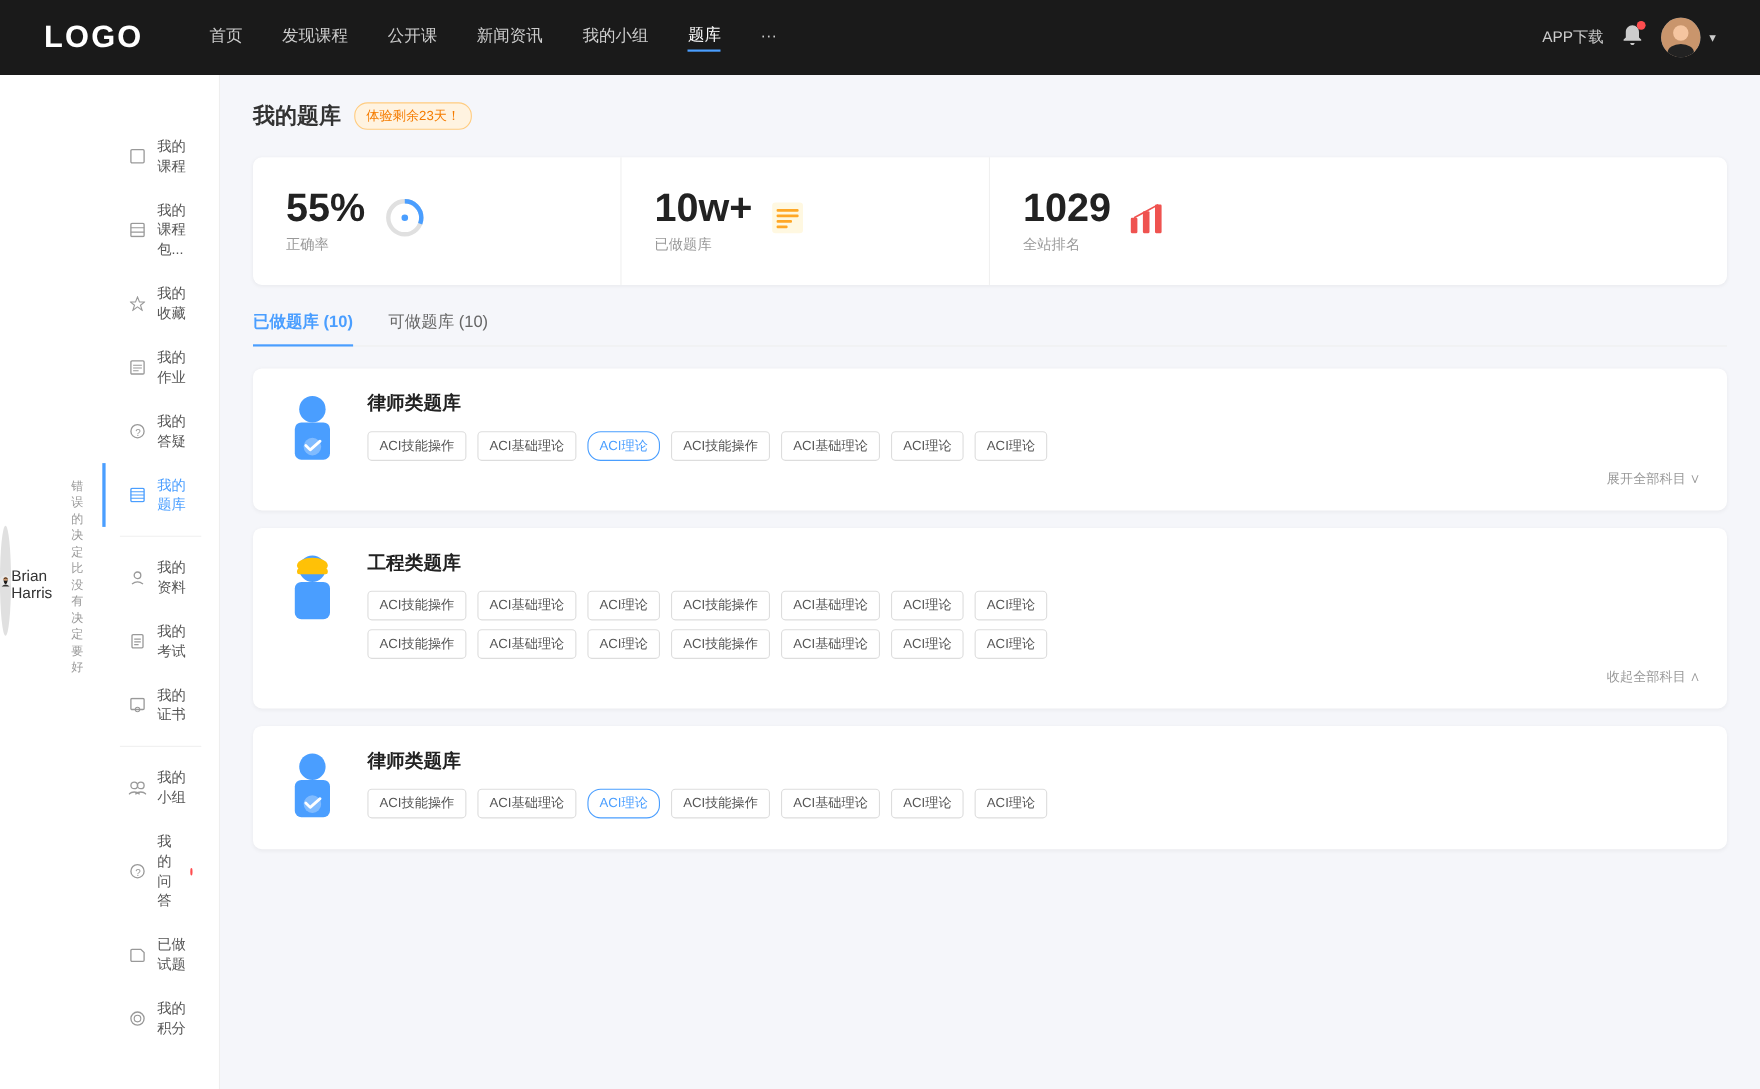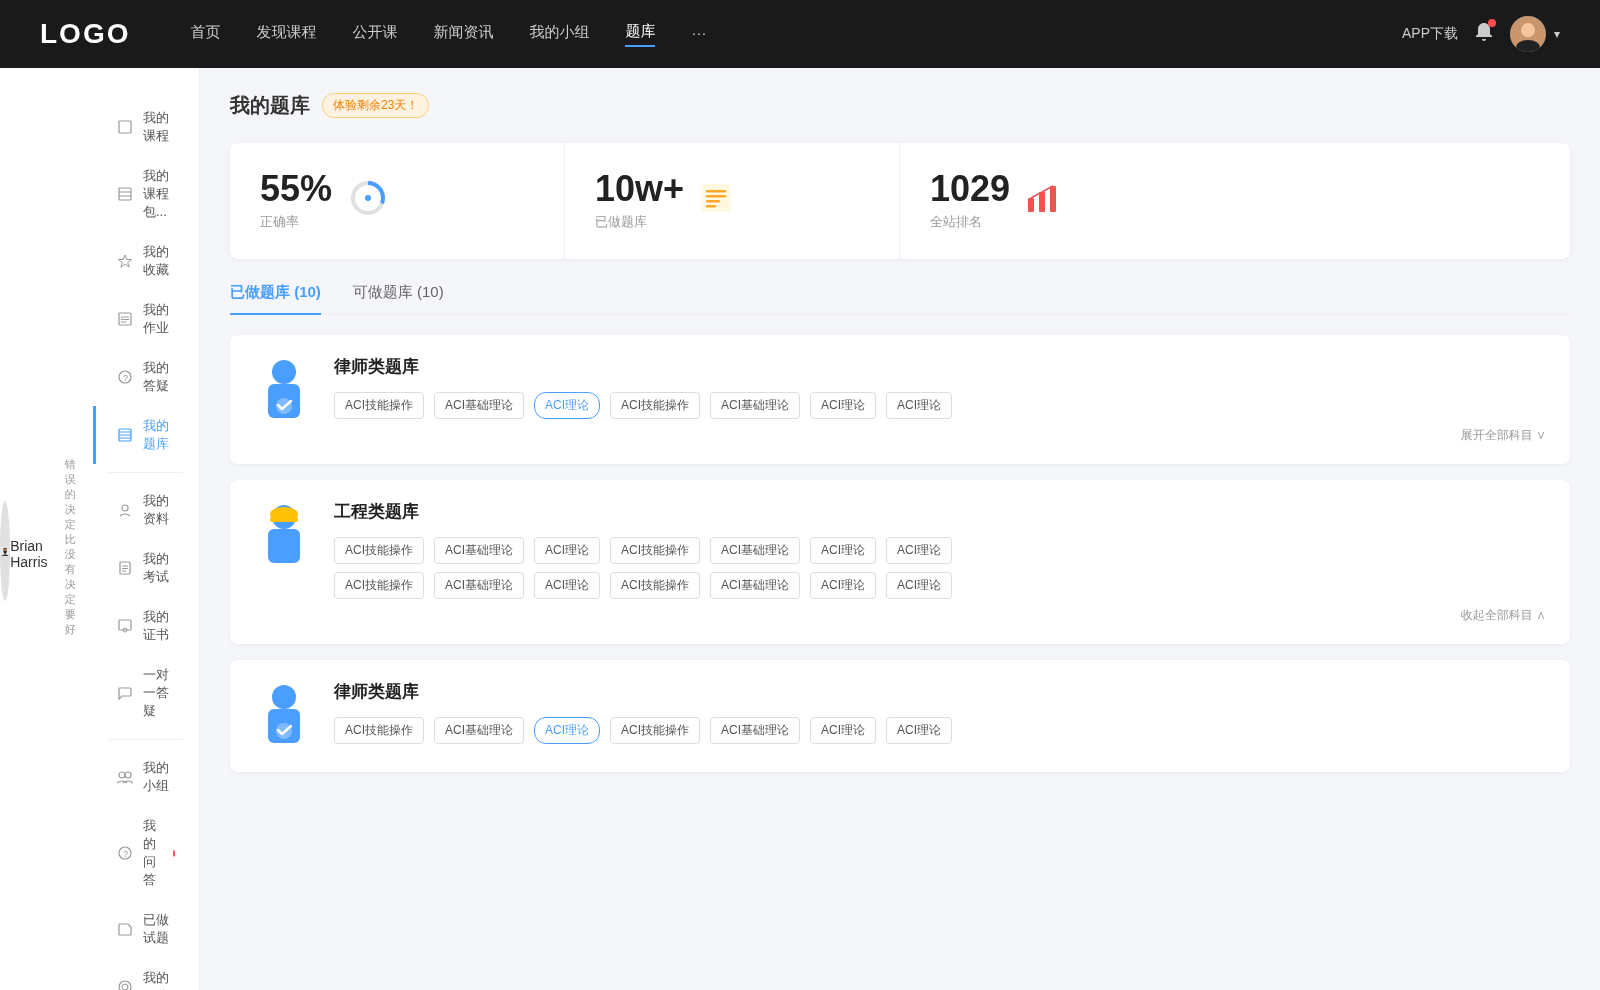--- a/index.html
+++ b/index.html
@@ -469,28 +469,20 @@
       </li>
       <li class="sidebar-menu-item">
         <span class="menu-icon">
           <svg width="14" height="14" viewBox="0 0 14 14">
               <rect x="1" y="1" width="12" height="10" rx="1" stroke="#999" stroke-width="1.2" fill="none"></rect>
               <circle cx="7" cy="11" r="2" stroke="#999" stroke-width="1" fill="none"></circle>
             </svg>
         </span>
         <span>我的证书</span>
       </li>
-      <li class="sidebar-menu-item">
-        <span class="menu-icon">
-          <svg width="14" height="14" viewBox="0 0 14 14">
-              <path d="M2 2h10a1 1 0 0 1 1 1v6a1 1 0 0 1-1 1H4l-3 3V3a1 1 0 0 1 1-1z" stroke="#999" stroke-width="1.2" fill="none"></path>
-            </svg>
-        </span>
-        <span>一对一答疑</span>
-      </li>
 
       <div class="sidebar-divider"></div>
 
       <li class="sidebar-menu-item">
         <span class="menu-icon">
           <svg width="16" height="14" viewBox="0 0 16 14">
               <circle cx="5" cy="5" r="3" stroke="#999" stroke-width="1.2" fill="none"></circle>
               <circle cx="11" cy="5" r="3" stroke="#999" stroke-width="1.2" fill="none"></circle>
               <path d="M0 13 Q5 9 10 13" stroke="#999" stroke-width="1.2" fill="none"></path>
               <path d="M6 13 Q11 9 16 13" stroke="#999" stroke-width="1.2" fill="none"></path>

